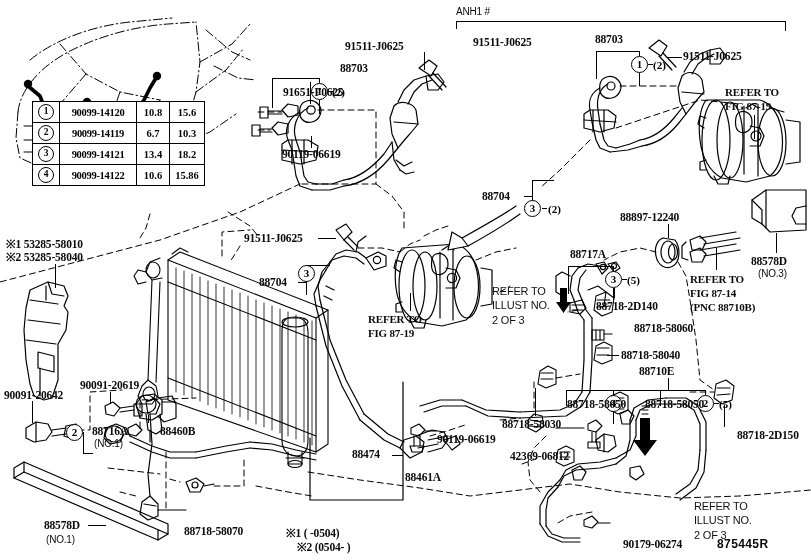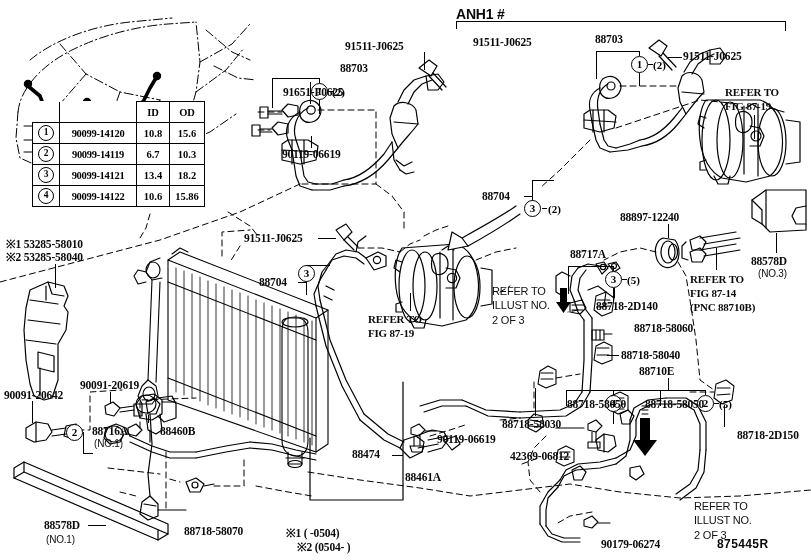--- a/index.html
+++ b/index.html
@@ -24,21 +24,21 @@
   }
   .lbl.sub{font-size:10px;font-weight:normal;font-family:"Liberation Sans",sans-serif;}
   .lbl.refer{
     font-size:11px;font-weight:bold;line-height:1.28;
     font-family:"Liberation Serif", serif;
   }
   .lbl.refsans{
     font-size:11px;font-weight:normal;line-height:1.3;
     font-family:"Liberation Sans", sans-serif;color:#111;
   }
-  .lbl.head{font-size:14px;font-weight:bold;font-family:"Liberation Sans",sans-serif;}
+  .lbl.head{font-size:10px;font-weight:normal;font-family:"Liberation Sans",sans-serif;}
   .lbl.drawno{font-size:12px;font-weight:bold;font-family:"Liberation Sans",sans-serif;letter-spacing:0.4px;}
 
   
   .circnum{
     position:absolute;
     width:17px;height:17px;border:1.4px solid #000;border-radius:50%;
     box-sizing:border-box;
     font-family:"Liberation Serif",serif;font-size:11px;font-weight:bold;
     display:flex;align-items:center;justify-content:center;background:#fff;
     line-height:1;
@@ -553,26 +553,20 @@
         <path d="M522 464 L538 458"></path>
         <path d="M592 512 L570 516 L556 524"></path>
         <path d="M690 392 L714 392"></path>
       </g>
 
     </g>
   </svg>
 
   <table id="sizetable">
     <tbody>
-    <tr>
-      <td class="blank"></td>
-      <td class="blank"></td>
-      <td class="cid">ID</td>
-      <td class="cod">OD</td>
-    </tr>
     <tr>
       <td class="cno"><span class="tnum">1</span></td>
       <td class="cpn">90099-14120</td>
       <td class="cid">10.8</td>
       <td class="cod">15.6</td>
     </tr>
     <tr>
       <td class="cno"><span class="tnum">2</span></td>
       <td class="cpn">90099-14119</td>
       <td class="cid">6.7</td>
@@ -760,17 +754,17 @@
   <div class="ln lnv" style="left:724px;top:405px;height:22px;"></div>
 
   <div class="lbl" style="left:510px;top:450px;">42369-06812</div>
 
   <div class="lbl refsans" style="left:694px;top:499px;">
     <span>REFER TO</span><br>
     <span>ILLUST NO.</span><br>
     <span>2 OF 3</span>
   </div>
 
-  <div class="lbl" style="left:601px;top:538px;text-align:right;">90179-06274</div>
+  <div class="lbl" style="left:623px;top:538px;text-align:right;">90179-06274</div>
 
   <div class="lbl drawno" style="left:717px;top:538px;">875445R</div>
 
 </div>
 
 </body></html>

